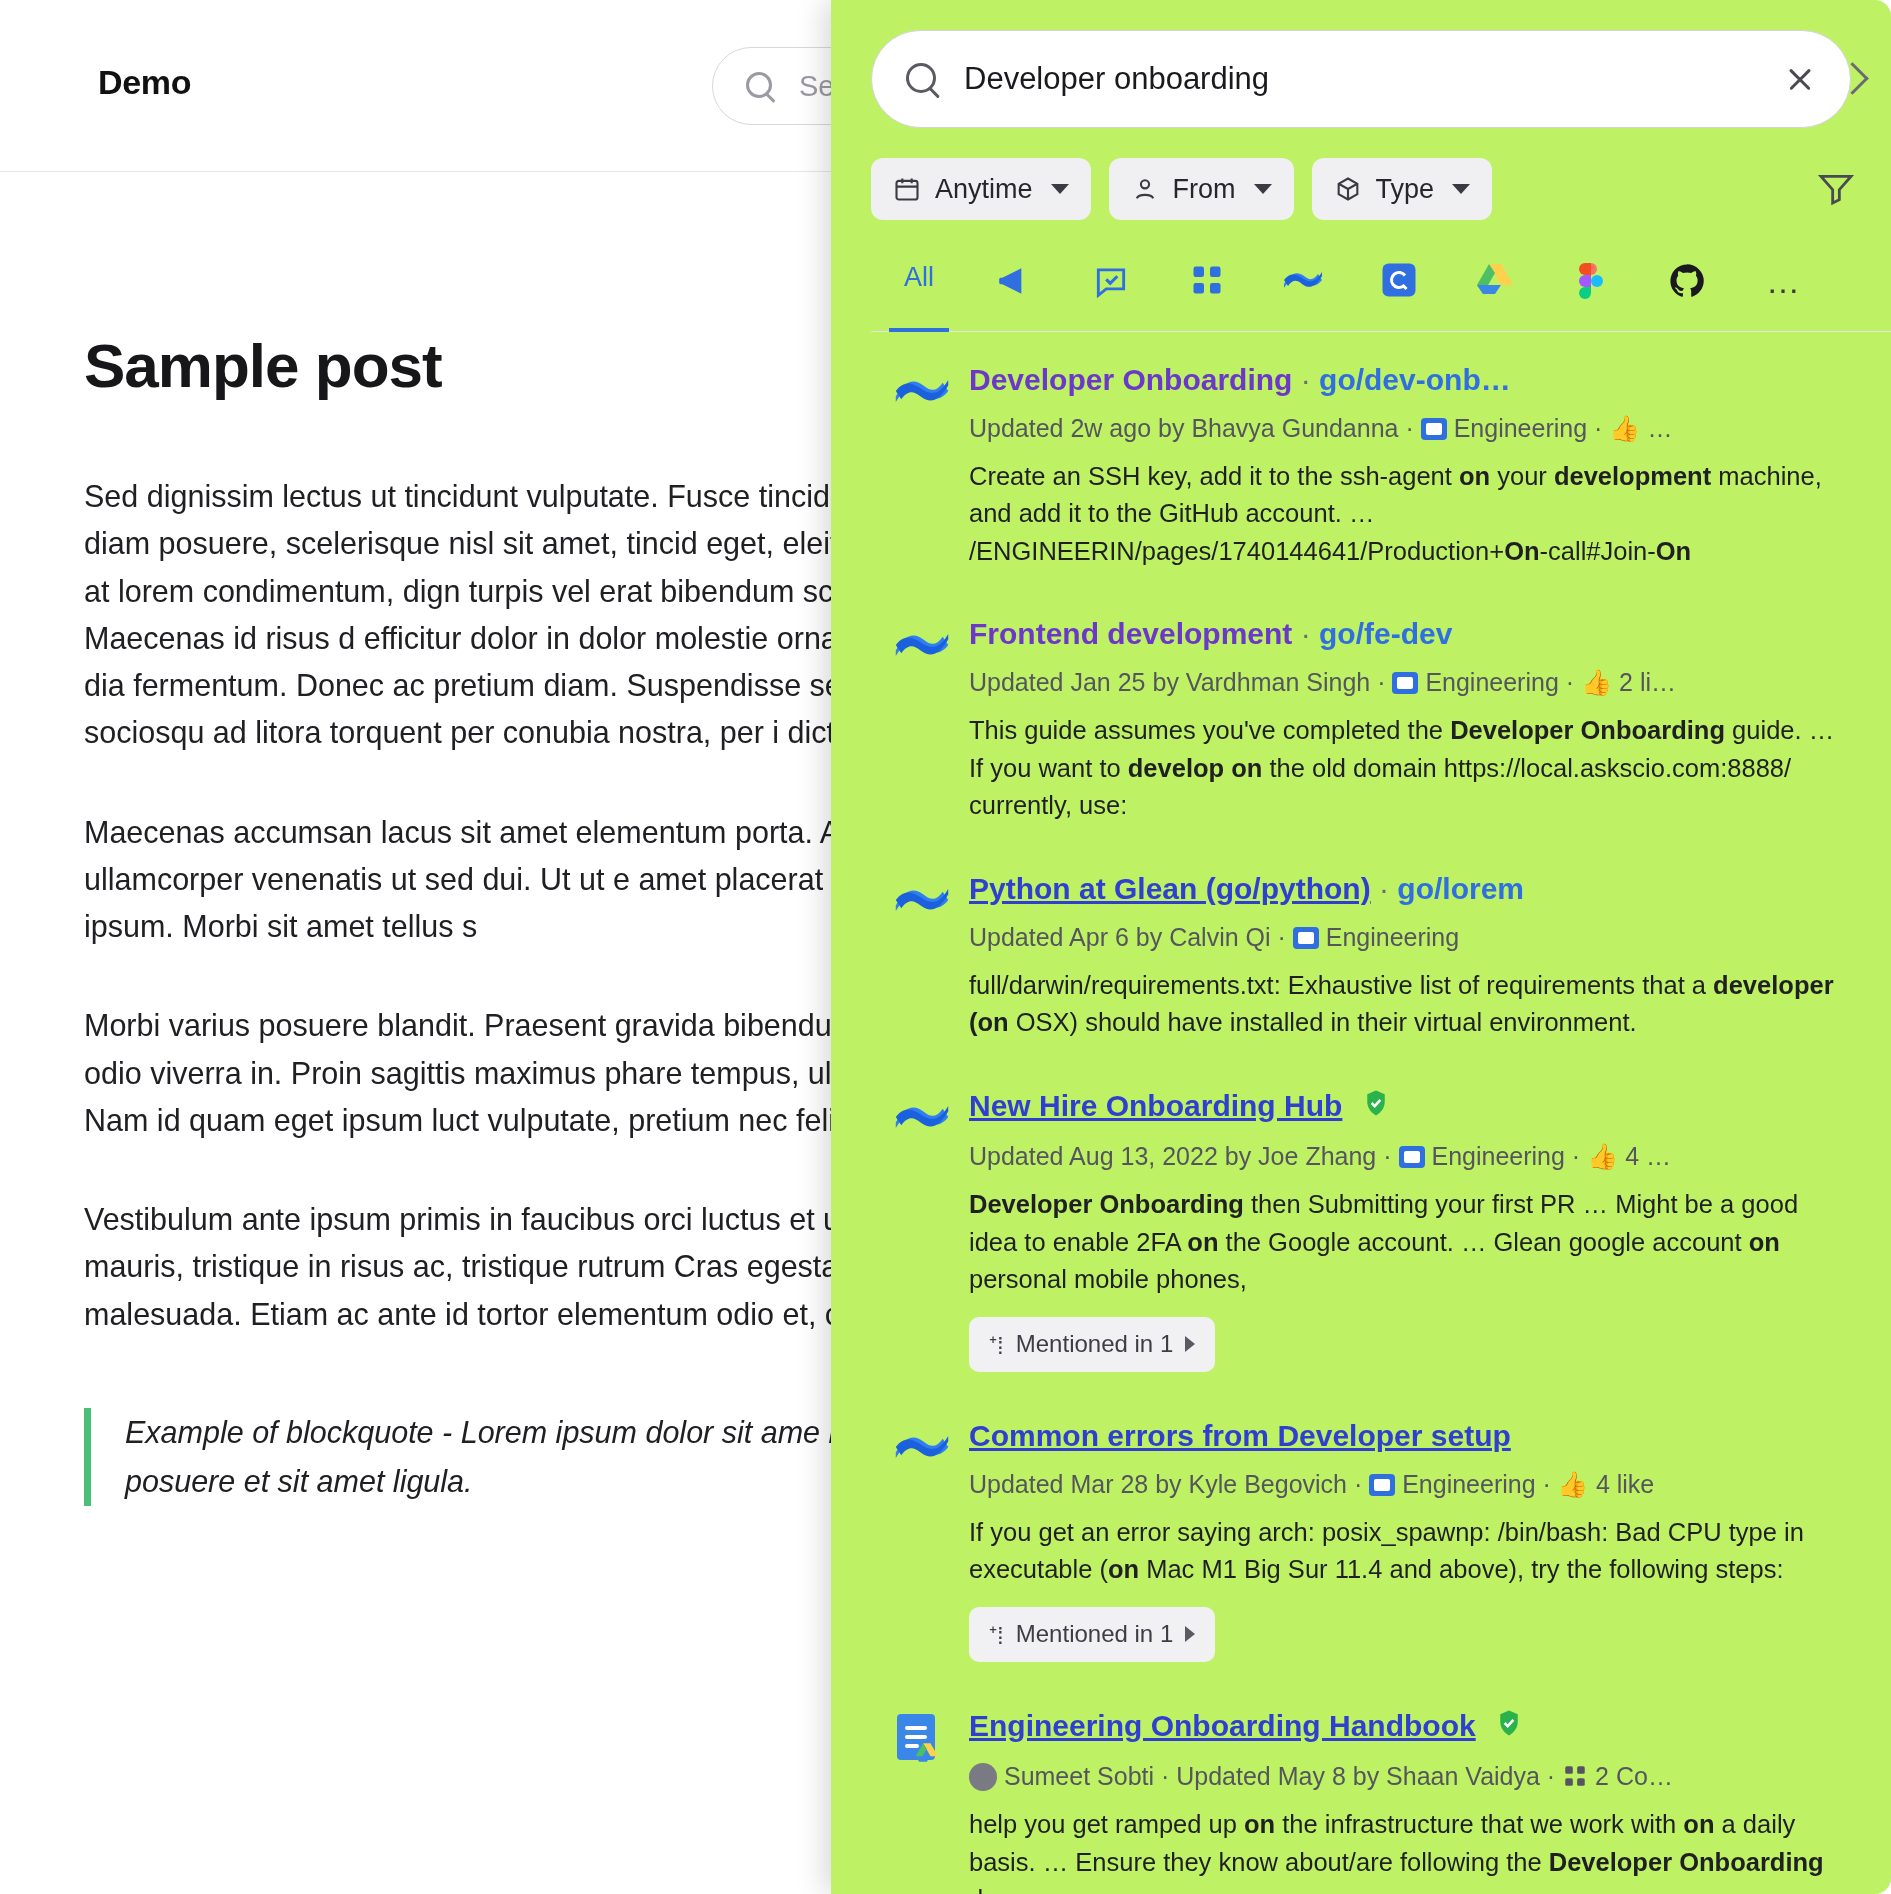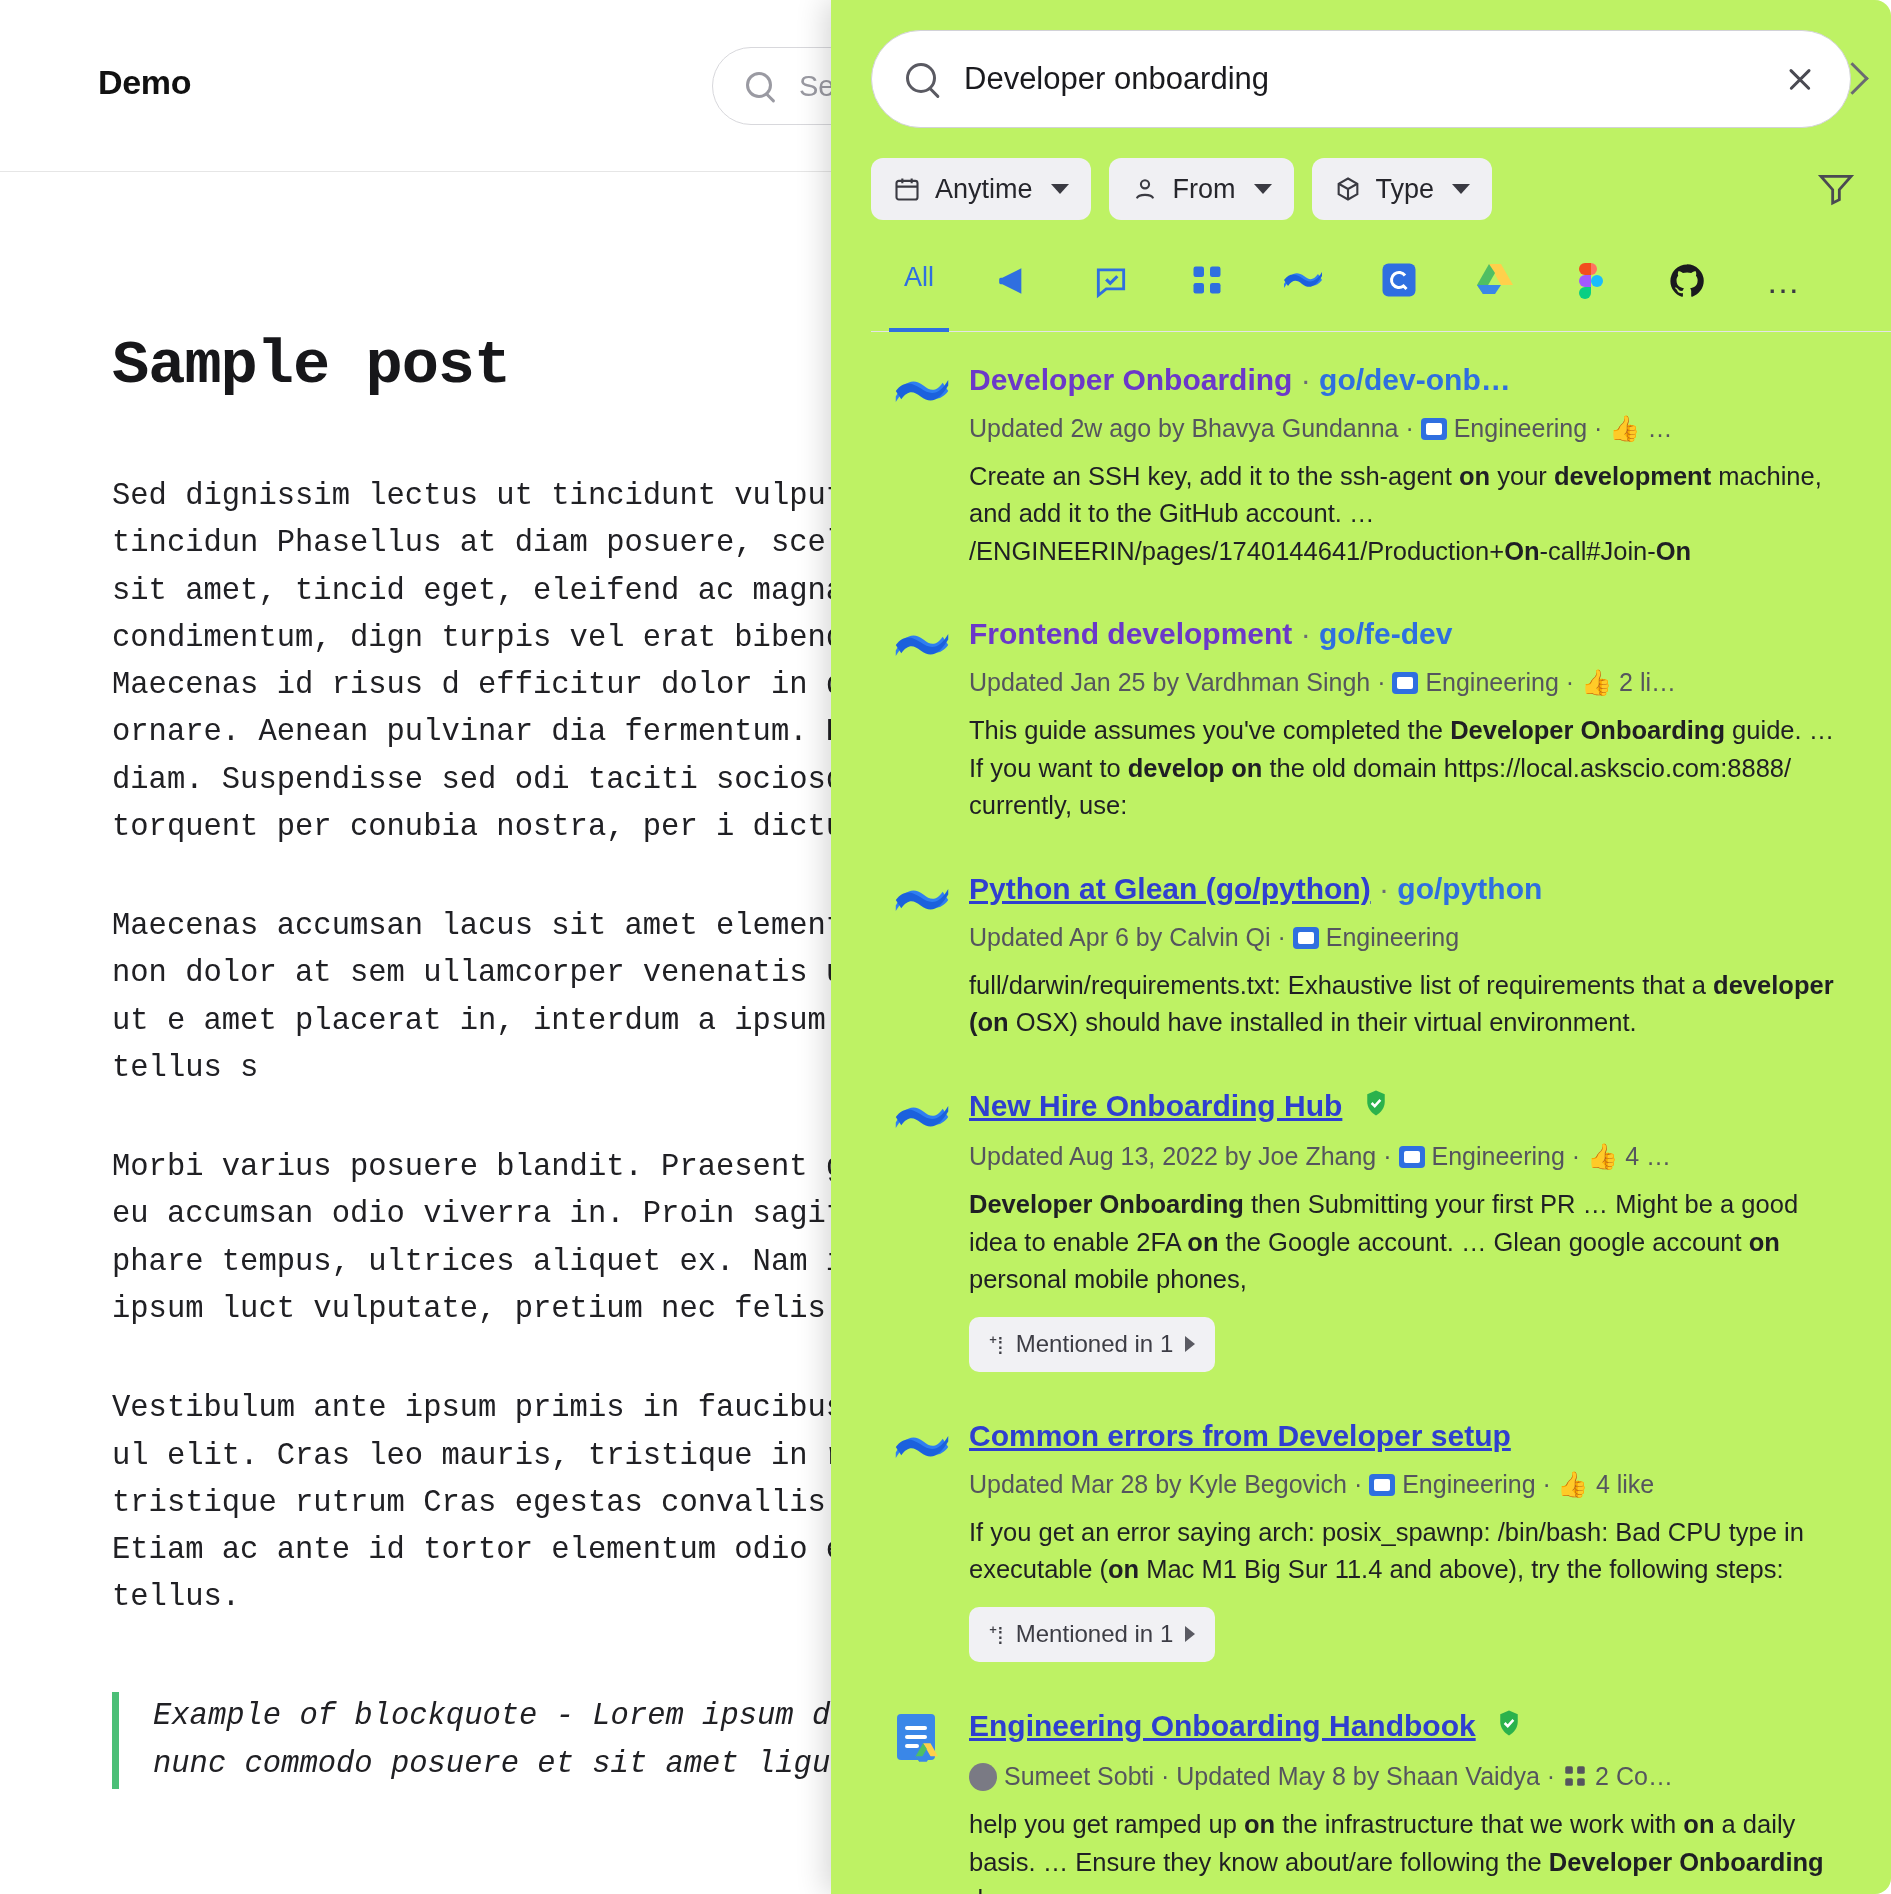--- a/index.html
+++ b/index.html
@@ -34,21 +34,21 @@
     content: ""; position: absolute; left: 3px; top: 3px;
     width: 20px; height: 20px; border: 3px solid #9a9aa2; border-radius: 50%;
   }
   .mag::after {
     content: ""; position: absolute; left: 23px; top: 23px;
     width: 12px; height: 3px; background: #9a9aa2; border-radius: 2px;
     transform: rotate(45deg); transform-origin: left center;
   }
   .page-search .ph { font-size: 29px; color: #9a9aa2; white-space: nowrap; }
 
-  .doc { position: absolute; left: 112px; top: 330px; width: 1020px; font-family: Liberation Mono, monospace; }
+  .doc { position: absolute; left: 84px; top: 330px; width: 1020px; }
   .doc h1 {
     margin: 0 0 72px 0; font-size: 62px; font-weight: bold;
     color: #17171a; letter-spacing: -1px;
   }
   .doc p {
     margin: 0 0 52px 0; font-size: 30.5px; line-height: 1.55; color: #202024;
   }
   .blockquote {
     margin-top: 70px; border-left: 7px solid #4bbf77; padding-left: 34px;
     font-style: italic; font-size: 30.5px; line-height: 1.6; color: #202024;
@@ -333,21 +333,21 @@
       <div class="result">
         <span class="ricon">
           <svg width="58" height="50" viewBox="0 0 42 36">
             <path d="M2 26c6-10 12-12 20-6 6 4 12 6 18-2l-4-6c-5 7-9 6-14 2C14 8 8 12 2 22z" fill="#2f7ff0"></path>
             <path d="M40 10c-6 10-12 12-20 6C14 12 8 10 2 18l4 6c5-7 9-6 14-2 8 6 14 2 20-8z" fill="#1b61dd"></path>
           </svg>
         </span>
         <div class="rtitle">
           <a href="#">Python at Glean (go/python)</a>
           <span class="dot"> · </span>
-          <span class="rurl">go/python</span>
+          <span class="rurl">go/lorem</span>
         </div>
         <div class="rmeta">
           <span>Updated Apr 6 by Calvin Qi ·</span>
           <span class="sq"></span>
           <span>Engineering</span>
         </div>
         <div class="rsnip">
           full/darwin/requirements.txt: Exhaustive list of requirements that a <b>developer (on</b> OSX) should have installed in their virtual environment.
         </div>
       </div>

